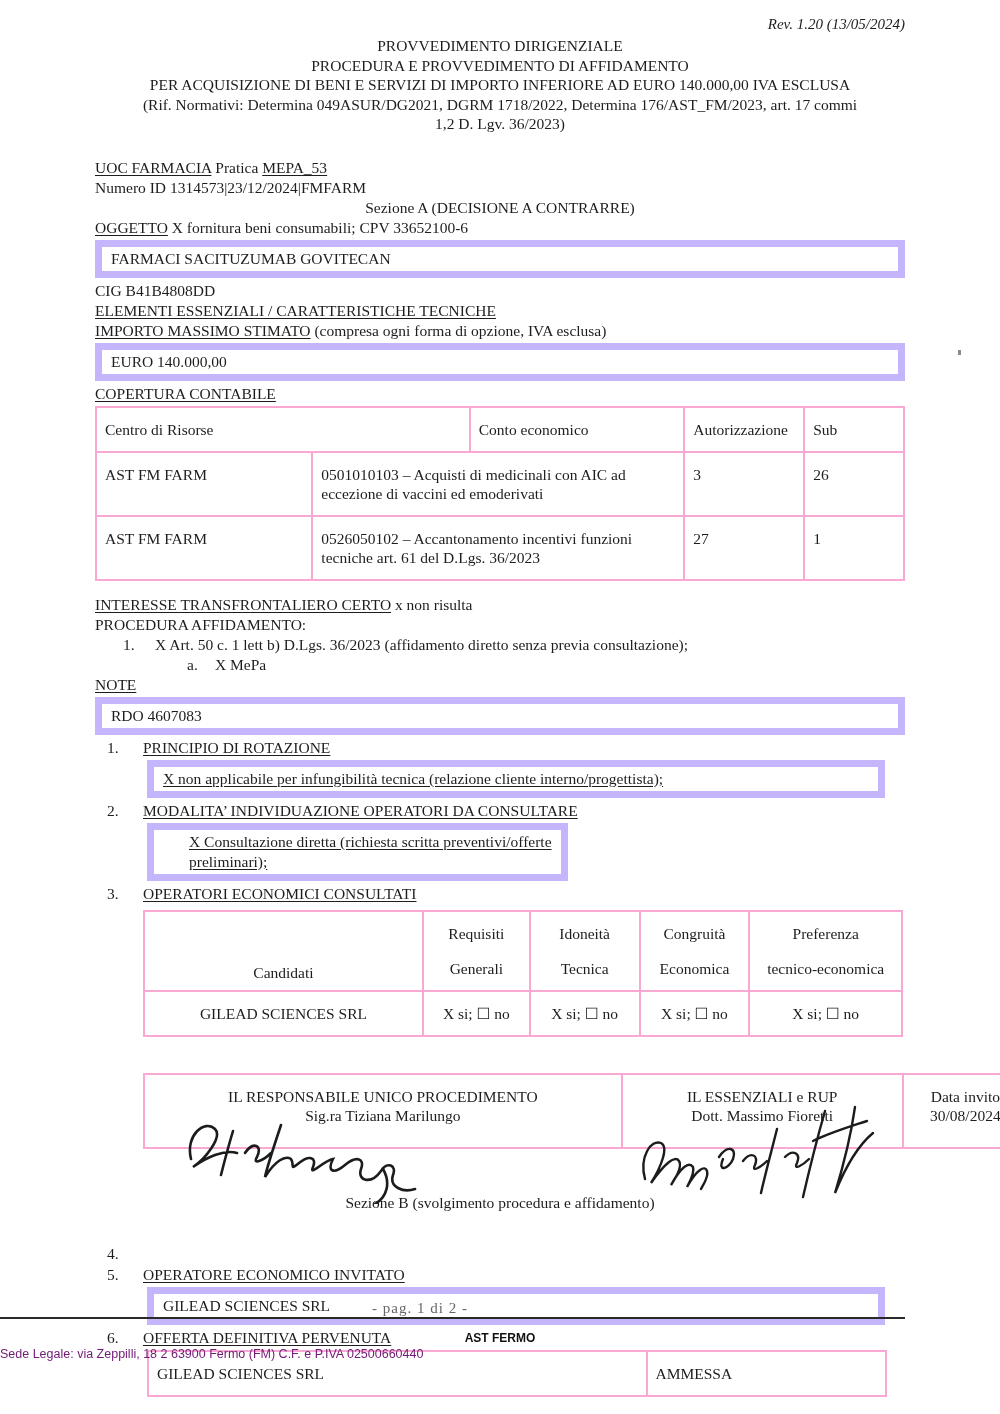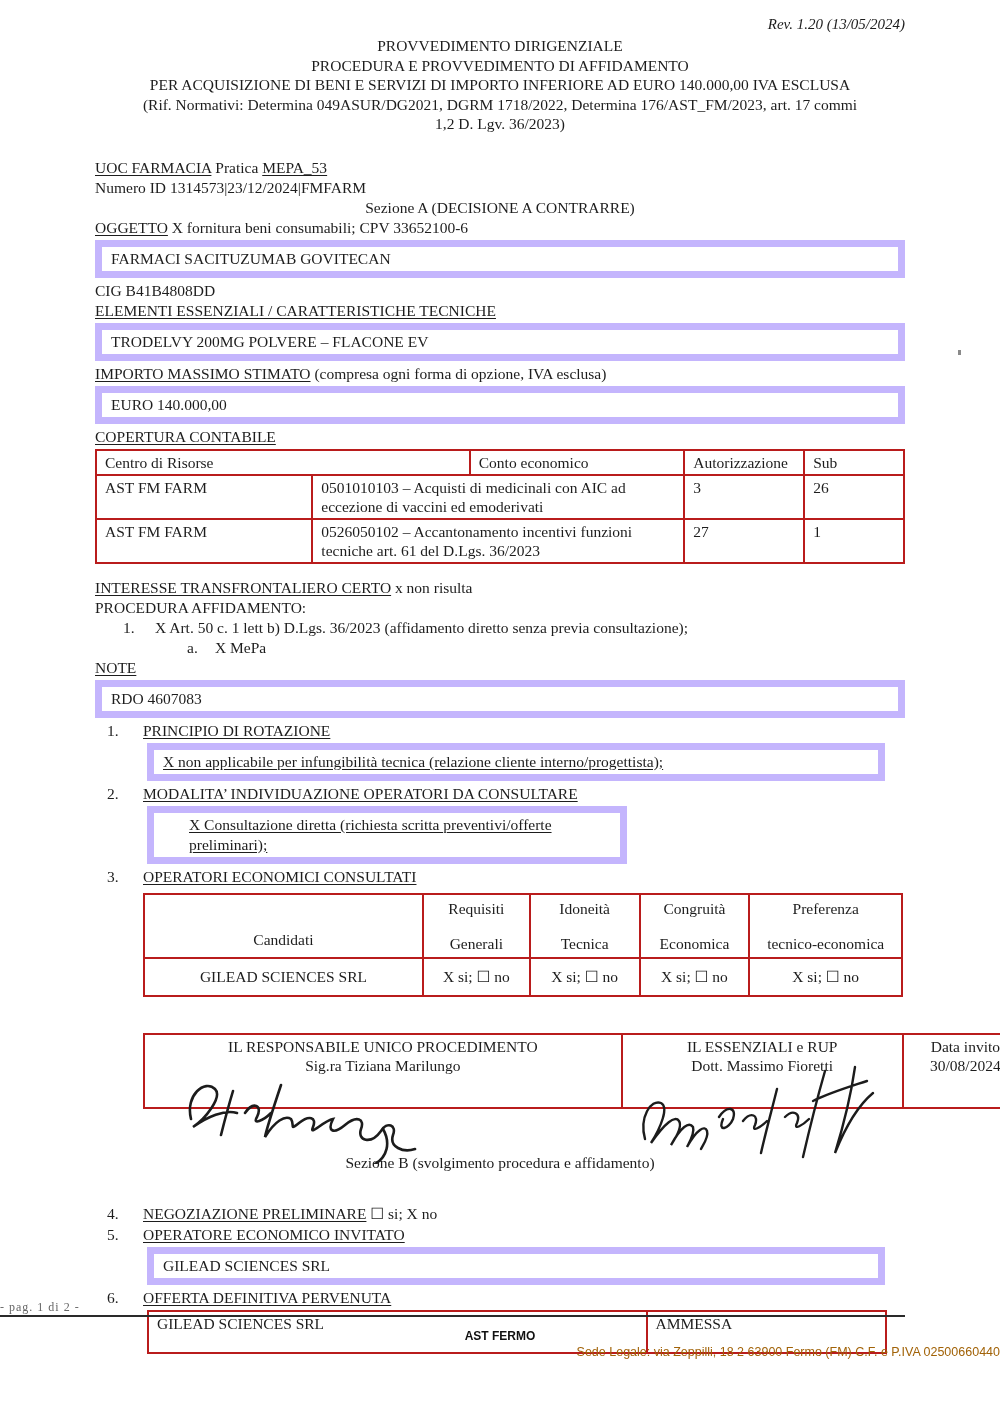--- a/index.html
+++ b/index.html
@@ -62,23 +62,23 @@
   .u { text-decoration: underline; text-underline-offset: 2px; }
   .center { text-align: center; }
   .fbox {
     border: 7px solid #c4b5fd;
     padding: 2px 9px;
     margin: 2px 0 3px 0;
     min-height: 22px;
     width: 100%;
   }
   .fbox.narrow { width: 738px; margin-left: 52px; }
-  .fbox.short  { width: 480px; margin-left: 52px; padding-left: 35px; }
+  .fbox.short  { width: 421px; margin-left: 52px; padding-left: 35px; }
   table { border-collapse: collapse; font-size: 15.5px; line-height: 19px; }
-  td { border: 2px solid #b91c1c; padding: 2px 8px; vertical-align: top; }
+  td { border: 2px solid #f9a8d4; padding: 12px 8px; vertical-align: top; }
   .tbl-copertura { width: 810px; margin-top: 2px; }
   .tbl-operatori { width: 760px; margin: 6px 0 0 48px; text-align: center; }
   .tbl-operatori td { vertical-align: middle; }
   .tbl-operatori .hdr-top { margin-bottom: 16px; }
   .tbl-operatori .cand-hdr { vertical-align: bottom; padding-bottom: 8px; }
   .tbl-operatori .hdr-cell { height: 64px; }
   .tbl-operatori .data-row td { height: 38px; }
   .tbl-firme { width: 886px; margin: 36px 0 0 48px; text-align: center; }
   .tbl-firme td { height: 74px; position: relative; }
   .sig-svg { position: absolute; pointer-events: none; }
@@ -90,34 +90,34 @@
   .punto .num { width: 48px; padding-left: 12px; flex: none; }
   .proc-item { display: flex; }
   .proc-item .num { width: 32px; padding-left: 28px; flex: none; box-sizing: content-box; }
   .proc-sub { display: flex; }
   .proc-sub .num { width: 28px; padding-left: 92px; flex: none; box-sizing: content-box; }
   .gap-sm { height: 14px; }
   .sezione-b { margin-top: 44px; }
   
   .footer { position: absolute; left: 0; top: 1300px; width: 1000px; }
   .pag {
-    width: 905px; text-align: left;
-    font-size: 12px; color: #666; letter-spacing: 1px;
+    width: 905px; text-align: center;
+    font-size: 15px; color: #666; letter-spacing: 1px;
     padding-right: 65px;
   }
   .pag-line { width: 905px; border-bottom: 2.5px solid #2a2a2a; }
   .footer-org {
     margin-top: 12px; text-align: center;
     font-family: "Liberation Sans", sans-serif;
     font-weight: 700; font-size: 12px; color: #111;
   }
   .footer-sede {
-    margin-top: 2px; text-align: right;
+    margin-top: 2px; text-align: left;
     font-family: "Liberation Sans", sans-serif;
-    font-size: 12.5px; color: #a16207;
+    font-size: 12.5px; color: #701a75;
   }
   .artifact { position: absolute; left: 958px; top: 350px; width: 3px; height: 5px; background: #8a8a8a; }
 </style>
 </head>
 <body>
 
 <div class="page">
 
 
   <div class="rev-line">Rev. 1.20 (13/05/2024)</div>
@@ -132,21 +132,20 @@
 
   <div class="content">
 
     <div><span class="u">UOC FARMACIA</span><span> Pratica </span><span class="u">MEPA_53</span></div>
     <div>Numero ID 1314573|23/12/2024|FMFARM</div>
     <div class="center">Sezione A (DECISIONE A CONTRARRE)</div>
     <div><span class="u">OGGETTO</span><span> X fornitura beni consumabili; CPV 33652100-6</span></div>
     <div class="fbox">FARMACI SACITUZUMAB GOVITECAN</div>
     <div>CIG B41B4808DD</div>
     <div class="u">ELEMENTI ESSENZIALI / CARATTERISTICHE TECNICHE</div>
-    <div class="fbox" style="min-height:28px">TRODELVY 200MG POLVERE – FLACONE EV</div>
     <div><span class="u">IMPORTO MASSIMO STIMATO</span><span> (compresa ogni forma di opzione, IVA esclusa)</span></div>
     <div class="fbox">EURO 140.000,00</div>
     <div class="u">COPERTURA CONTABILE</div>
 
     <table class="tbl-copertura">
       <colgroup>
           <col style="width:217px">
           <col style="width:158px">
           <col style="width:215px">
           <col style="width:120px">
@@ -272,21 +271,20 @@
           <div>30/08/2024</div>
         </td>
       </tr>
     </tbody>
       </table>
 
     <div class="center sezione-b">Sezione B (svolgimento procedura e affidamento)</div>
     <div style="height:30px"></div>
     <div class="punto">
       <span class="num">4.</span>
-      <span><span class="u">NEGOZIAZIONE PRELIMINARE</span><span> ☐ si; X no</span></span>
     </div>
     <div class="punto">
       <span class="num">5.</span>
       <span class="u">OPERATORE ECONOMICO INVITATO</span>
     </div>
     <div class="fbox narrow" style="min-height:30px">GILEAD SCIENCES SRL</div>
     <div class="punto">
       <span class="num">6.</span>
       <span class="u">OFFERTA DEFINITIVA PERVENUTA</span>
     </div>

